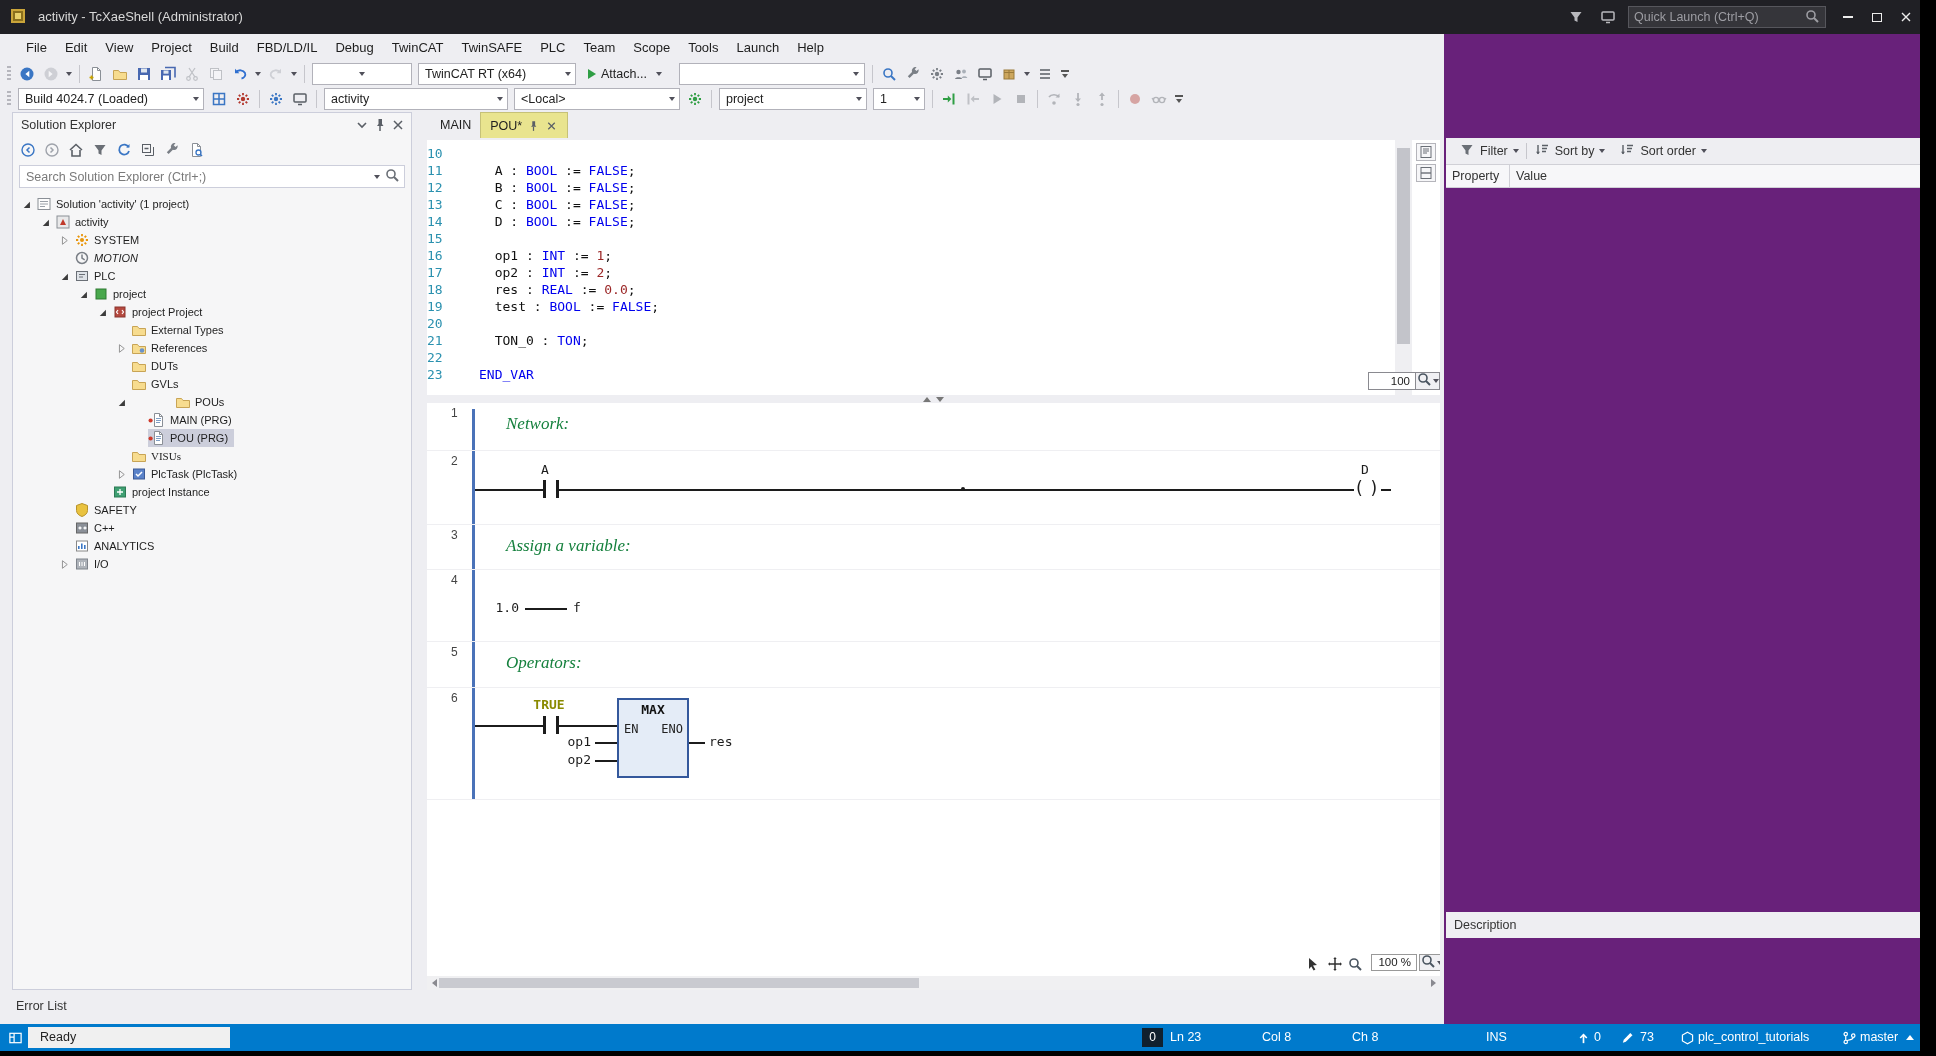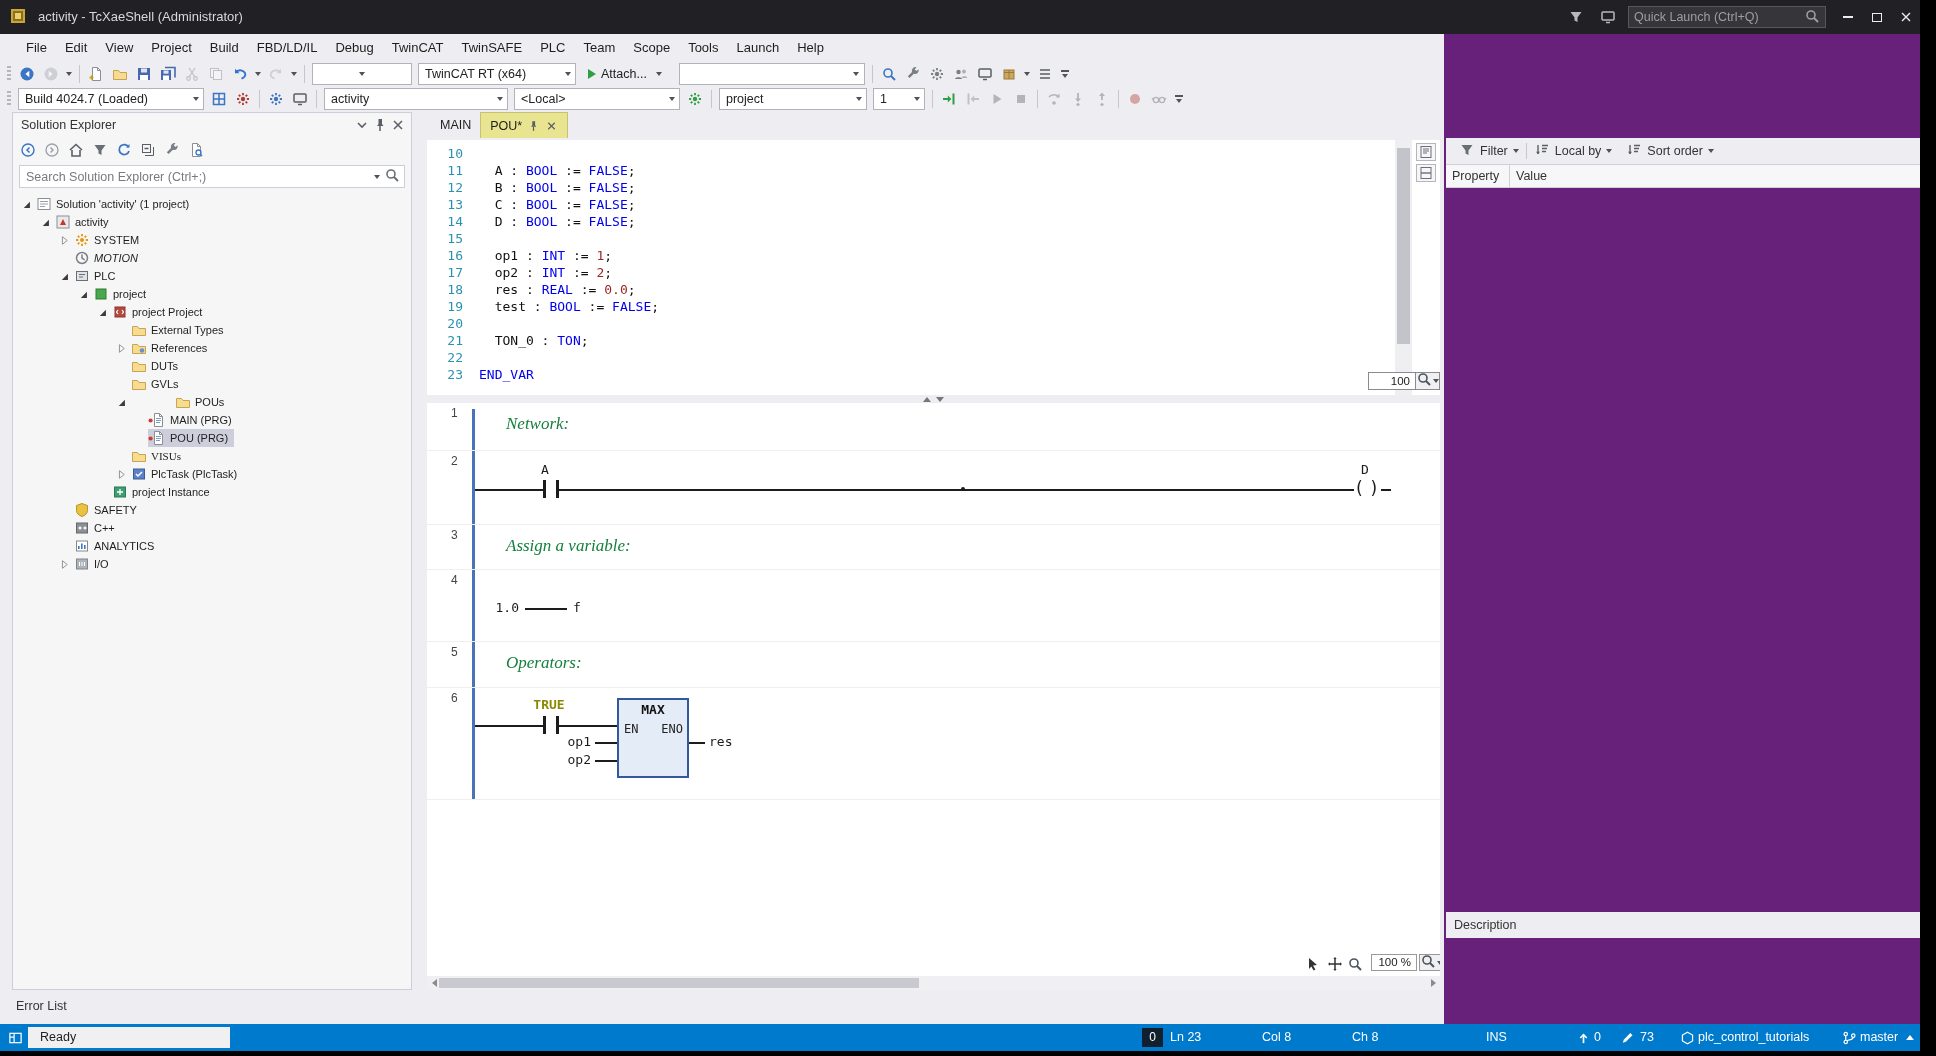--- a/index.html
+++ b/index.html
@@ -62,21 +62,21 @@
   
   .editor-area{position:absolute;left:427px;top:112px;width:1013px;height:878px;background:#fff}
   .tabstrip{position:absolute;left:0;top:0;width:100%;height:28px;background:#eeeef2;display:flex;align-items:flex-start;padding-left:4px}
   .tab{height:25px;display:flex;align-items:center;padding:0 9px;font-size:12.5px;color:#1e1e1e;gap:5px}
   .tab.active{background:#e9e48f;border:1px solid #c6c178;border-bottom:none;height:26px}
   .tab-ic{width:13px;height:13px;display:flex;align-items:center;justify-content:center}
 
   .code-pane{position:absolute;left:0;top:28px;width:1013px;height:255px;background:#fff;overflow:hidden}
   #code-lines{position:absolute;left:0;top:5px}
   .crow{height:17px;line-height:17px;font-family:"DejaVu Sans Mono",monospace;font-size:13px;white-space:pre;color:#111}
-  .gut{display:inline-block;width:52px;text-align:right;padding-right:16px;color:#2b91af}
+  .gut{display:inline-block;width:52px;text-align:left;padding-right:16px;color:#2b91af}
   .c-p{color:#111}.c-k{color:#0000ee}.c-n{color:#9b2626}
   .vscroll{position:absolute;left:968px;top:0;width:17px;height:255px;background:#efeff2}
   .vthumb{position:absolute;left:2px;top:8px;width:13px;height:196px;background:#c3c4ca}
   .sb2{position:absolute;left:989px;width:20px;height:18px;border:1px solid #b5b5bb;background:#f6f6f8;display:flex;align-items:center;justify-content:center}
   .code-zoom{position:absolute;left:941px;top:232px;display:flex;align-items:center}
   .zoombox{width:48px;height:18px;border:1px solid #8a8a90;background:#fff;font-size:11.5px;display:flex;align-items:center;justify-content:flex-end;padding:0 5px;color:#222}
   .zoombtn{width:24px;height:18px;border:1px solid #8a8a90;border-left:none;background:#f0f0f3;display:flex;align-items:center;justify-content:center;gap:1px}
 
   .hsplit{position:absolute;left:0;top:283px;width:1013px;height:8px;background:#eeeef2;display:flex;align-items:center;justify-content:center;gap:5px}
   .grip-up{width:0;height:0;border-left:4px solid transparent;border-right:4px solid transparent;border-bottom:5px solid #777}
@@ -1026,21 +1026,21 @@
         <span>Filter</span>
         <span class="caret"></span>
       </span>
       <span class="pt-sep"></span>
       <span class="pt-group">
         <span><svg width="16" height="16" viewBox="0 0 16 16" fill="none">
               <path d="M8 3.5h6M8 6.5h5M8 9.5h4" stroke="#5a5f66" stroke-width="1.3"></path>
               <path d="M4 3v9" stroke="#5a5f66" stroke-width="1.4"></path>
               <path d="M2 9.8 4 12.3l2-2.5z" fill="#5a5f66"></path>
             </svg></span>
-        <span>Local by</span>
+        <span>Sort by</span>
         <span class="caret"></span>
       </span>
       <span class="pt-group">
         <span><svg width="16" height="16" viewBox="0 0 16 16" fill="none">
               <path d="M8 3.5h6M8 6.5h5M8 9.5h4" stroke="#5a5f66" stroke-width="1.3"></path>
               <path d="M4 3v9" stroke="#5a5f66" stroke-width="1.4"></path>
               <path d="M2 9.8 4 12.3l2-2.5z" fill="#5a5f66"></path>
             </svg></span>
         <span>Sort order</span>
         <span class="caret"></span>

